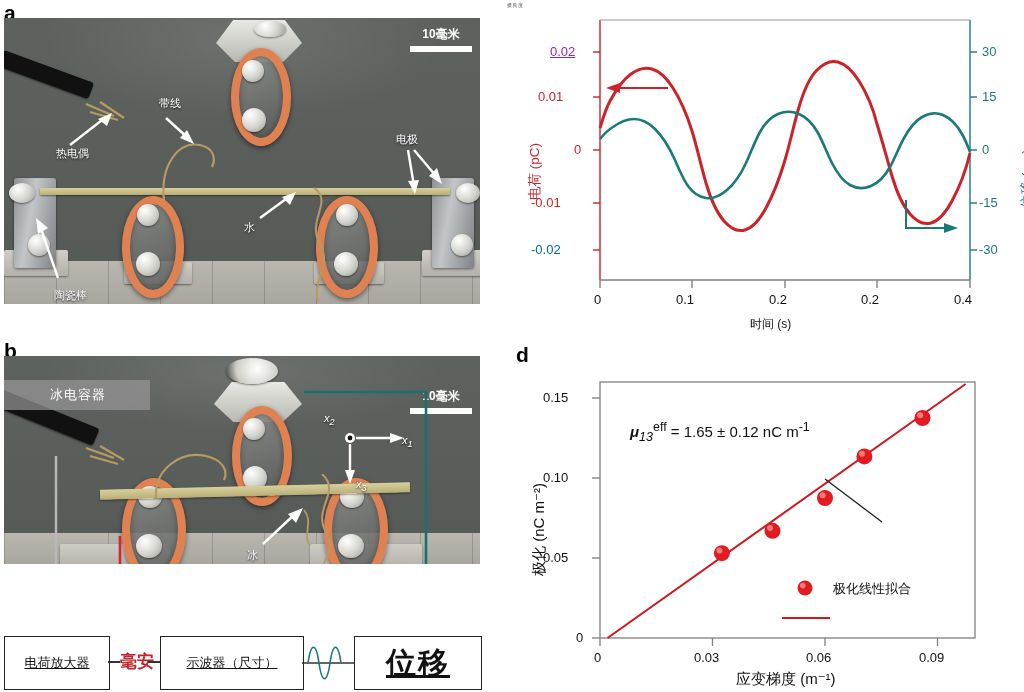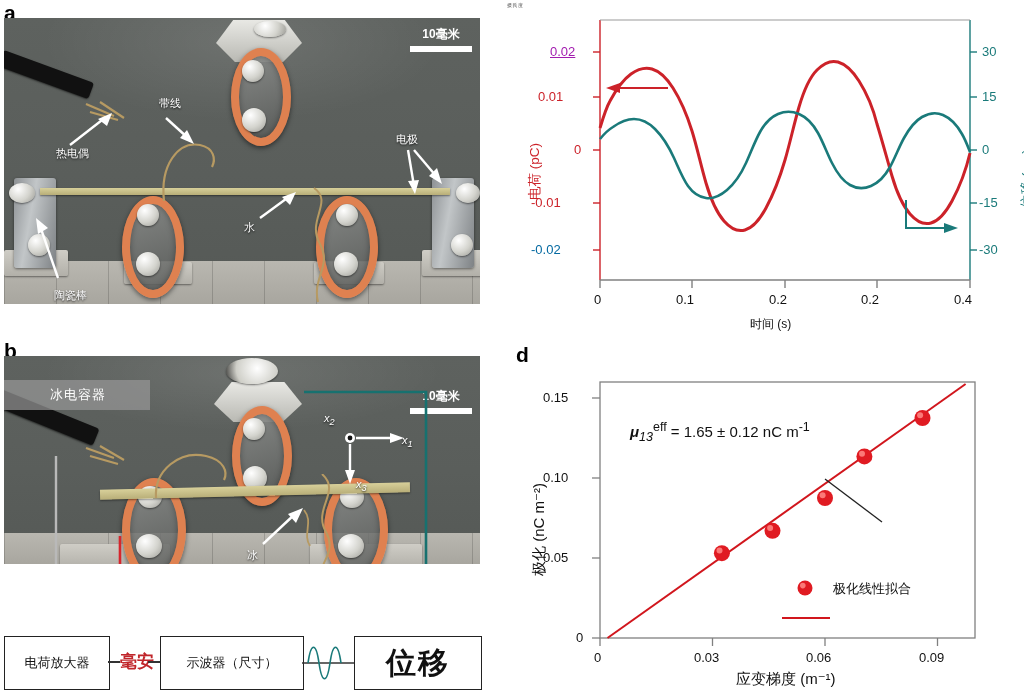--- a/index.html
+++ b/index.html
@@ -50,21 +50,21 @@
   
   .chart{position:absolute;}
   .axis-title{position:absolute;font-size:13.5px;white-space:nowrap;}
   .tick-lbl{position:absolute;font-size:13px;white-space:nowrap;}
   .vert{transform-origin:0 0;}
   .tinytext{position:absolute;font-size:5px;color:#555;letter-spacing:.5px;}
 
   
   .dbox{position:absolute;border:1.6px solid #222;background:#fff;
     display:flex;align-items:center;justify-content:center;text-align:center;
-    font-size:13px;line-height:1.25;color:#111;}
+    font-size:13px;line-height:1.25;color:#111;text-decoration:underline;}
   .dconn{position:absolute;background:#333;}
   .dlabel{position:absolute;font-size:17px;font-weight:bold;color:#c0262b;}
   .bigword{font-size:30px;font-weight:bold;letter-spacing:2px;}
 </style>
 </head>
 <body>
 
 <div class="page">
 
   <div class="panel-letter" style="left:4px;top:2px;">a</div>

